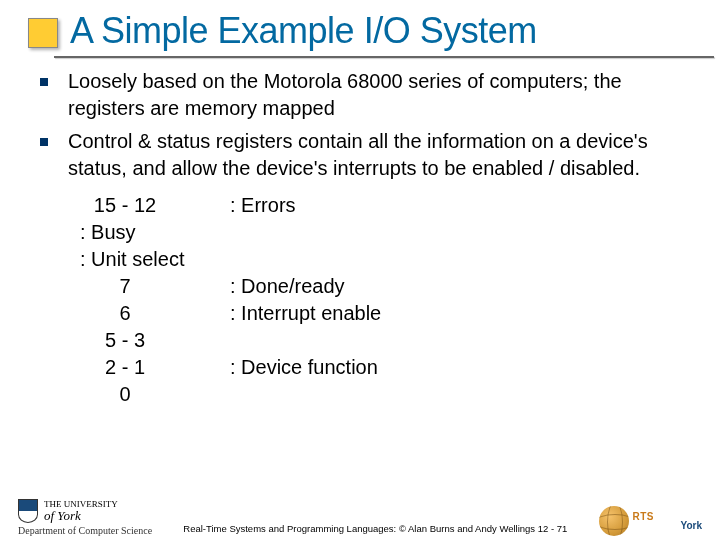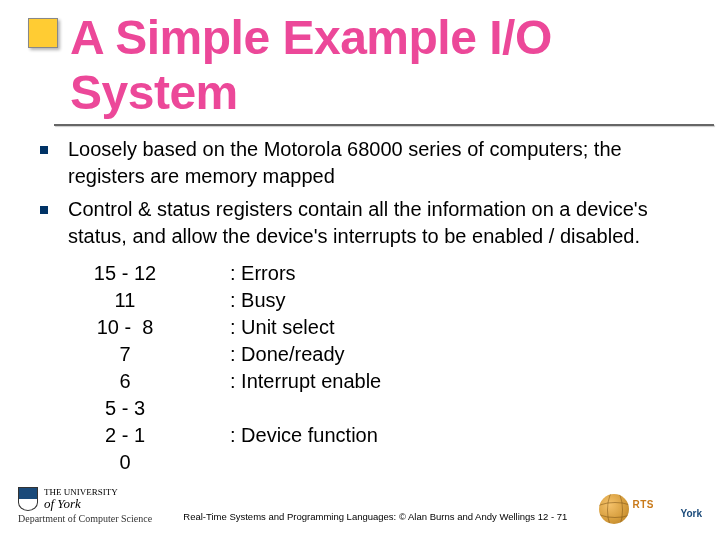--- a/index.html
+++ b/index.html
@@ -22,23 +22,23 @@
     top: 18px;
     left: 28px;
     width: 30px;
     height: 30px;
     background: #ffcc33;
     border: 1px solid #888;
     box-shadow: 2px 2px 3px rgba(0,0,0,0.3);
     z-index: 0;
   }
   .title {
-    font-size: 48px;
-    font-weight: 700;
-    color: #ec4899;
+    font-size: 36px;
+    font-weight: 400;
+    color: #0369a1;
     margin-left: 40px;
     position: relative;
     z-index: 1;
     letter-spacing: -0.5px;
   }
   .title-underline {
     height: 2px;
     background: #666;
     margin: 4px 0 0 24px;
     width: 660px;
@@ -77,21 +77,21 @@
   }
   .bit-range {
     width: 150px;
     text-align: center;
     padding-right: 60px;
     white-space: pre;
   }
   .bit-desc { }
   .footer {
     position: absolute;
-    bottom: 16px;
+    bottom: 4px;
     left: 0;
     width: 100%;
     padding: 0 18px 0 18px;
     display: flex;
     align-items: flex-end;
     justify-content: space-between;
   }
   .footer-left {
     display: flex;
     flex-direction: column;
@@ -175,25 +175,23 @@
       <div class="bullet"></div>
       <div class="bullet-text">Control &amp; status registers contain all the information on a device's status, and allow the device's interrupts to be enabled / disabled.</div>
     </div>
 
     <div class="bit-table">
       <div class="bit-row">
         <div class="bit-range">15 - 12</div>
         <div class="bit-desc">: Errors</div>
       </div>
       <div class="bit-row">
-        <div class="bit-range">11</div>
         <div class="bit-desc">: Busy</div>
       </div>
       <div class="bit-row">
-        <div class="bit-range">10 -  8</div>
         <div class="bit-desc">: Unit select</div>
       </div>
       <div class="bit-row">
         <div class="bit-range">7</div>
         <div class="bit-desc">: Done/ready</div>
       </div>
       <div class="bit-row">
         <div class="bit-range">6</div>
         <div class="bit-desc">: Interrupt enable</div>
       </div>

